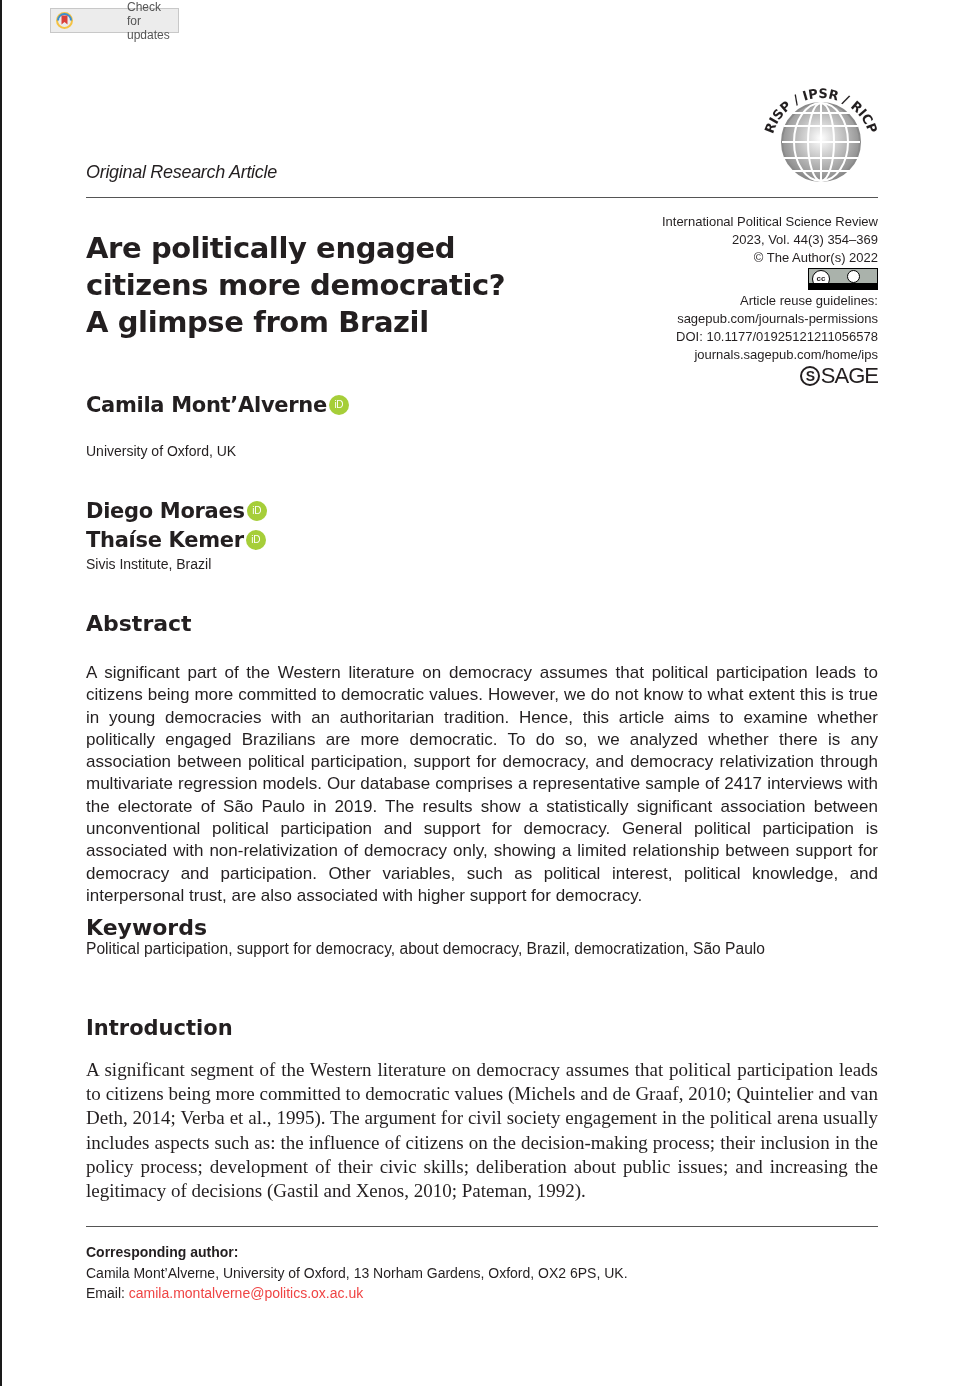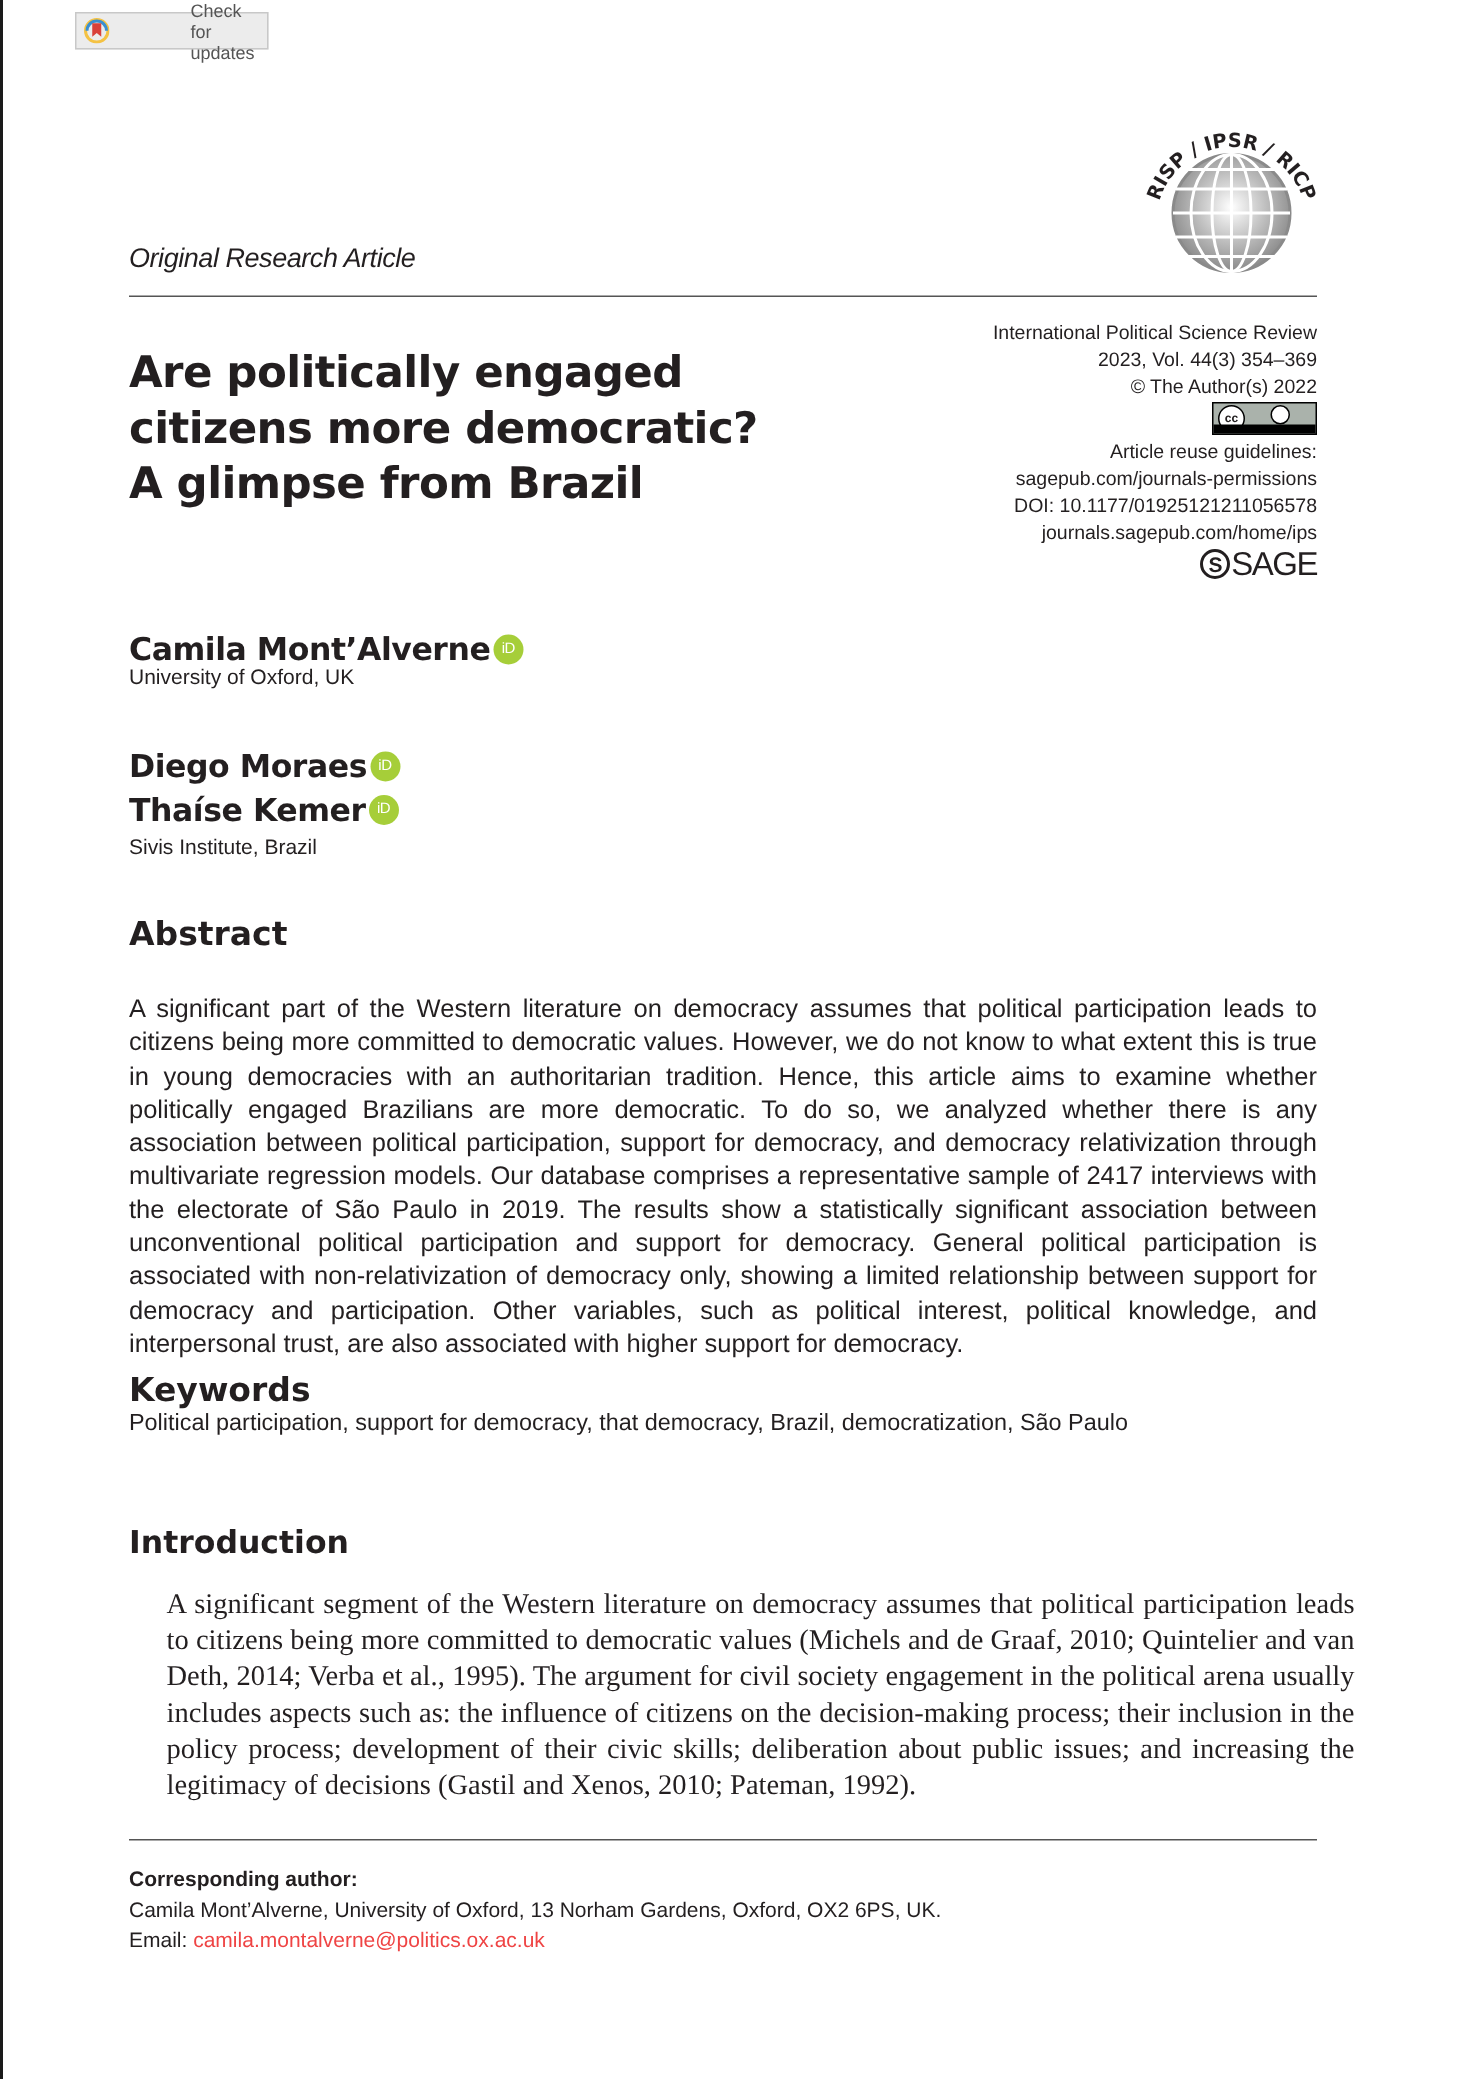--- a/index.html
+++ b/index.html
@@ -72,21 +72,21 @@
     .keywords-body {
       position: absolute; left: 86px; top: 938px; width: 792px;
       font-family: "Liberation Sans", sans-serif; font-size: 15.6px; line-height: 22px; color: #231f20;
     }
     .intro-heading {
       position: absolute; left: 86px; top: 1016px; font-family: "DejaVu Sans", sans-serif; font-weight: bold; font-size: 21px; color: #231f20;
     }
     .intro-body {
       position: absolute; left: 86px; top: 1058px; width: 792px;
       font-family: "Liberation Serif", serif; font-size: 19px; line-height: 24.2px;
-      text-align: justify; color: #231f20; margin-left: 25px;
+      text-align: justify; color: #231f20;
     }
     .bottom-rule { position: absolute; left: 86px; top: 1226px; width: 792px; height: 1px; background: #555; }
     .corr {
       position: absolute; left: 86px; top: 1242px; width: 792px;
       font-family: "Liberation Sans", sans-serif; font-size: 14px; line-height: 20.5px; color: #231f20;
     }
     .corr .corr-label { font-weight: bold; }
     a.email { color: #ef4444; text-decoration: none; }
   </style>
 </head>
@@ -155,41 +155,41 @@
   <div>Article reuse guidelines:</div>
   <div>sagepub.com/journals-permissions</div>
   <div>DOI: 10.1177/01925121211056578</div>
   <div>journals.sagepub.com/home/ips</div>
   <div class="sage-logo">
     <span class="s-circ">S</span>
     <span>SAGE</span>
   </div>
 </div>
 
-<div class="author-name" style="top:421px;">
+<div class="author-name" style="top:393px;">
   <span>Camila Mont’Alverne</span>
   <span class="orcid">iD</span>
 </div>
 <div class="affil" style="top:443px;">University of Oxford, UK</div>
 
 <div class="author-name" style="top:499px;">
   <span>Diego Moraes</span>
   <span class="orcid">iD</span>
 </div>
 <div class="author-name" style="top:528px;">
   <span>Thaíse Kemer</span>
   <span class="orcid">iD</span>
 </div>
 <div class="affil" style="top:556px;">Sivis Institute, Brazil</div>
 
 <div class="section-heading" style="top:611px;">Abstract</div>
 <div class="abstract-body">A significant part of the Western literature on democracy assumes that political participation leads to citizens being more committed to democratic values. However, we do not know to what extent this is true in young democracies with an authoritarian tradition. Hence, this article aims to examine whether politically engaged Brazilians are more democratic. To do so, we analyzed whether there is any association between political participation, support for democracy, and democracy relativization through multivariate regression models. Our database comprises a representative sample of 2417 interviews with the electorate of São Paulo in 2019. The results show a statistically significant association between unconventional political participation and support for democracy. General political participation is associated with non-relativization of democracy only, showing a limited relationship between support for democracy and participation. Other variables, such as political interest, political knowledge, and interpersonal trust, are also associated with higher support for democracy.</div>
 
 <div class="section-heading" style="top:915px;">Keywords</div>
-<div class="keywords-body">Political participation, support for democracy, that democracy, Brazil, democratization, São Paulo</div>
+<div class="keywords-body">Political participation, support for democracy, about democracy, Brazil, democratization, São Paulo</div>
 
 <div class="intro-heading">Introduction</div>
 <div class="intro-body">A significant segment of the Western literature on democracy assumes that political participation leads to citizens being more committed to democratic values (Michels and de Graaf, 2010; Quintelier and van Deth, 2014; Verba et al., 1995). The argument for civil society engagement in the political arena usually includes aspects such as: the influence of citizens on the decision-making process; their inclusion in the policy process; development of their civic skills; deliberation about public issues; and increasing the legitimacy of decisions (Gastil and Xenos, 2010; Pateman, 1992).</div>
 
 <div class="bottom-rule"></div>
 
 <div class="corr">
   <div class="corr-label">Corresponding author:</div>
   <div>Camila Mont’Alverne, University of Oxford, 13 Norham Gardens, Oxford, OX2 6PS, UK.</div>
   <div><span>Email: </span><a class="email">camila.montalverne@politics.ox.ac.uk</a></div>

